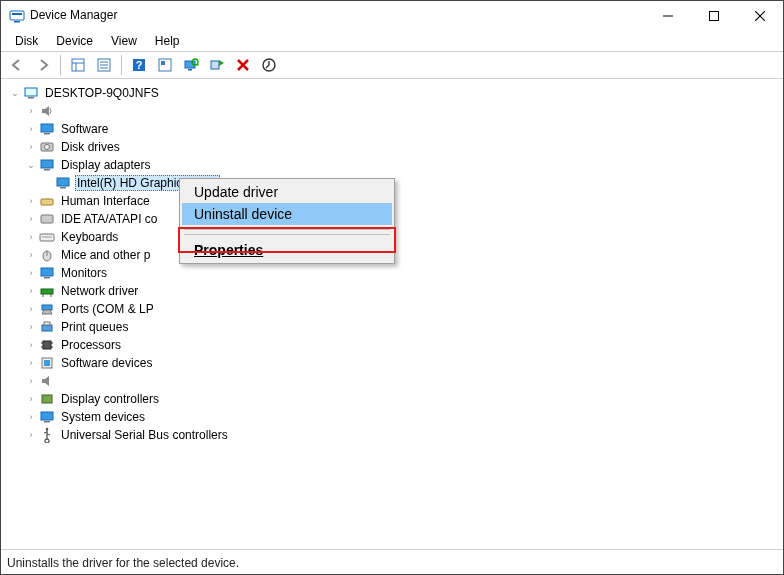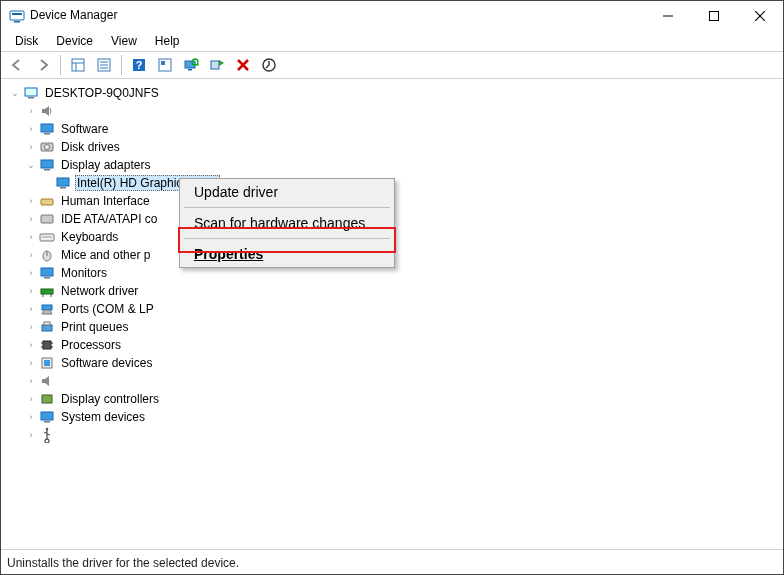--- a/index.html
+++ b/index.html
@@ -372,27 +372,28 @@
 
       <div class="node">
           <span class="spacer" style="width:20px"></span>
           <span class="twisty">›</span>
           <span class="node-icon">
             <svg width="16" height="16">
               <path d="M8 2 v10 M8 12 a2 2 0 1 0 .01 0 M5 6 l3 -1 M11 8 l-3 -1" fill="none" stroke="#555" stroke-width="1.3"></path>
               <circle cx="8" cy="2" r="1.3" fill="#555"></circle>
             </svg>
           </span>
+          <span class="node-label">Universal Serial Bus controllers</span>
         </div>
     </div>
 
     <div class="ctx-menu">
       <div class="ctx-item">Update driver</div>
+      <div class="ctx-item highlighted">Uninstall device</div>
       <div class="ctx-sep"></div>
-      <div class="ctx-item">Scan for hardware changes</div>
       <div class="ctx-sep"></div>
       <div class="ctx-item bold">Properties</div>
       <div class="ctx-highlight-box"></div>
     </div>
   </div>
 
   <div class="statusbar">
     <div class="statusbar-inner">
         <span>Uninstalls the driver for the selected device.</span>
       </div>

